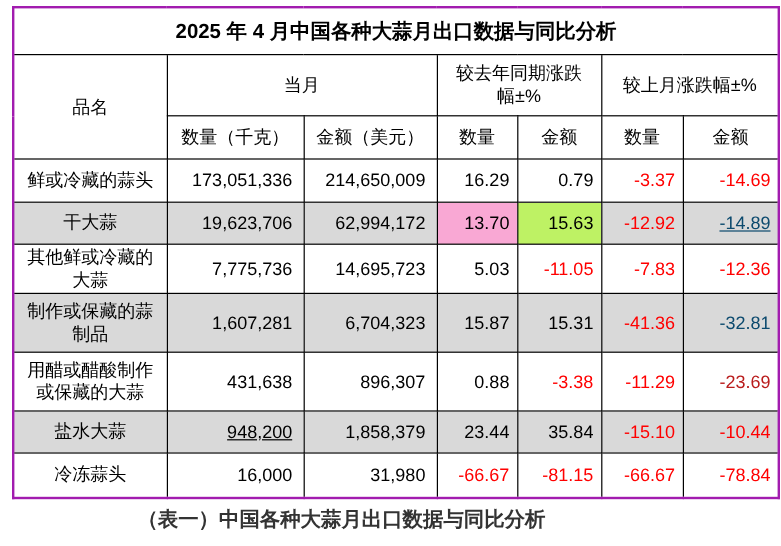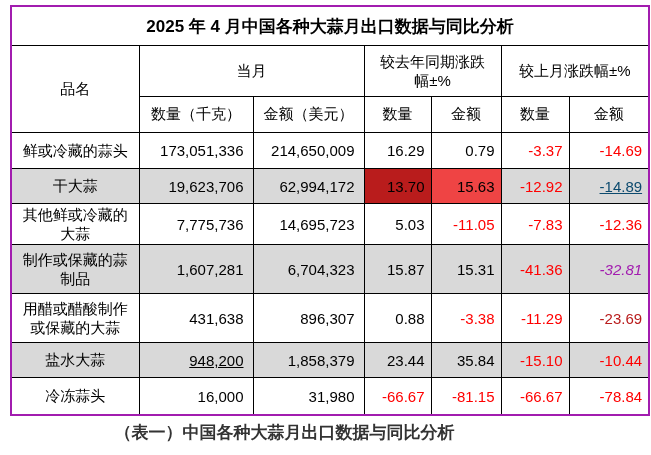--- a/index.html
+++ b/index.html
@@ -120,42 +120,42 @@
           <td class="num">214,650,009</td>
           <td class="pct">16.29</td>
           <td class="pct">0.79</td>
           <td class="pct" style="color: rgb(255, 0, 0); margin-top: 45px;">-3.37</td>
           <td class="pct" style="color: rgb(255, 0, 0);">-14.69</td>
         </tr>
         <tr>
           <td class="name" style="background: rgb(217, 217, 217);">干大蒜</td>
           <td class="num" style="background: rgb(217, 217, 217);">19,623,706</td>
           <td class="num" style="background: rgb(217, 217, 217);">62,994,172</td>
-          <td class="pct" style="background: #b91c1c;">13.70</td>
-          <td class="pct" style="background: #ef4444;">15.63</td>
+          <td class="pct" style="background: #f9a8d4;">13.70</td>
+          <td class="pct" style="background: #bef264;">15.63</td>
           <td class="pct" style="color: rgb(255, 0, 0); background: rgb(217, 217, 217);">-12.92</td>
           <td class="pct" style="color: #0c4a6e; background: rgb(217, 217, 217); text-decoration: underline;">-14.89</td>
         </tr>
         <tr>
           <td class="name">其他鲜或冷藏的大蒜</td>
           <td class="num">7,775,736</td>
           <td class="num">14,695,723</td>
           <td class="pct">5.03</td>
           <td class="pct" style="color: rgb(255, 0, 0);">-11.05</td>
           <td class="pct" style="color: rgb(255, 0, 0);">-7.83</td>
           <td class="pct" style="color: rgb(255, 0, 0);">-12.36</td>
         </tr>
         <tr>
           <td class="name" style="background: rgb(217, 217, 217);">制作或保藏的蒜制品</td>
           <td class="num" style="background: rgb(217, 217, 217); padding-left: 26px;">1,607,281</td>
           <td class="num" style="background: rgb(217, 217, 217);">6,704,323</td>
           <td class="pct" style="background: rgb(217, 217, 217);">15.87</td>
           <td class="pct" style="background: rgb(217, 217, 217);">15.31</td>
           <td class="pct" style="color: rgb(255, 0, 0); background: rgb(217, 217, 217);">-41.36</td>
-          <td class="pct" style="color: #a21caf; background: rgb(217, 217, 217); font-style: italic;">-32.81</td>
+          <td class="pct" style="color: #0c4a6e; background: rgb(217, 217, 217);">-32.81</td>
         </tr>
         <tr>
           <td class="name">用醋或醋酸制作或保藏的大蒜</td>
           <td class="num">431,638</td>
           <td class="num">896,307</td>
           <td class="pct">0.88</td>
           <td class="pct" style="color: rgb(255, 0, 0);">-3.38</td>
           <td class="pct" style="color: rgb(255, 0, 0);">-11.29</td>
           <td class="pct" style="color: #b91c1c; padding-left: 18px;">-23.69</td>
         </tr>

